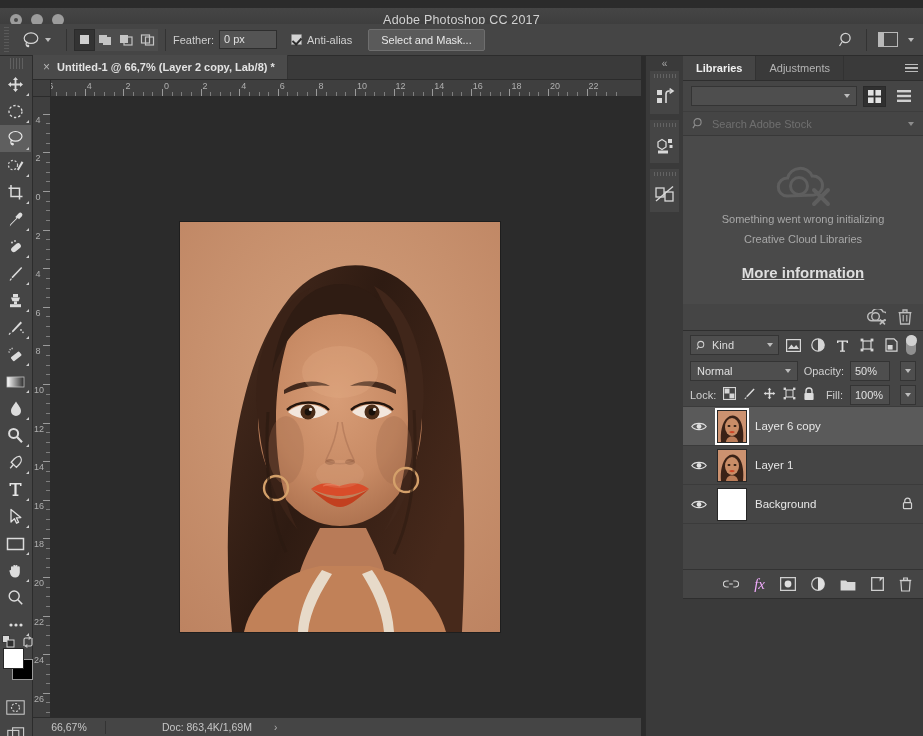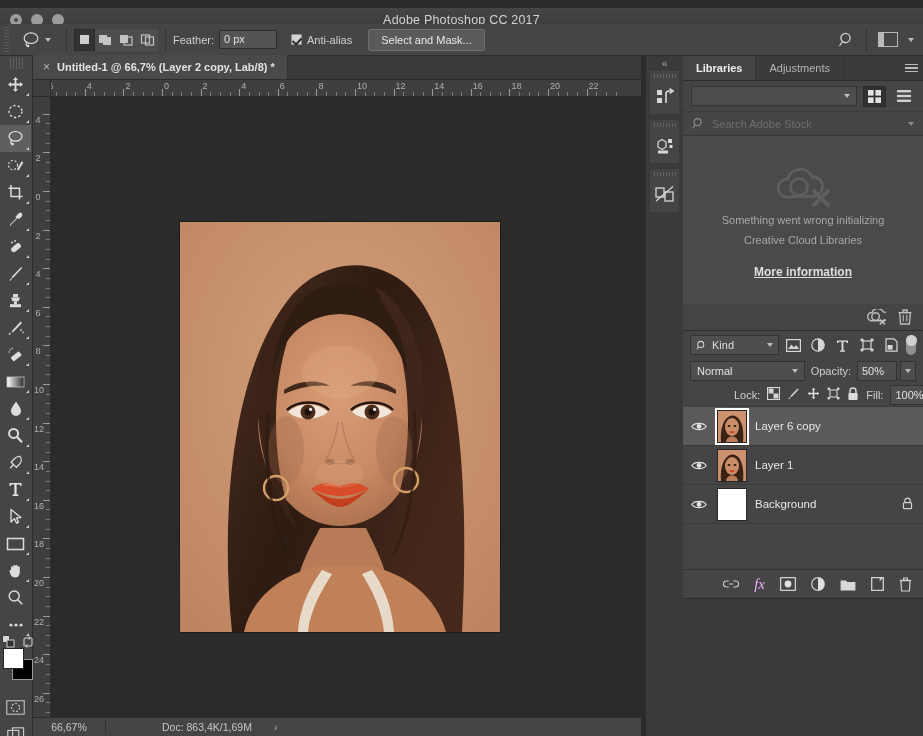--- a/index.html
+++ b/index.html
@@ -233,21 +233,21 @@
     height:25px; display:flex; align-items:center; gap:7px; padding:0 9px;
     border-top:1px solid #3d3d3d; border-bottom:1px solid #383838;
     color:#6f6f6f; font-size:11px;
   }
   .lib-body {
     height:168px; display:flex; flex-direction:column;
     align-items:center; justify-content:center; gap:3px;
     background:#4a4a4a;
   }
   .lib-msg { font-size:11px; color:#a8a8a8; text-align:center; line-height:17px;}
-  .lib-more { margin-top:13px; font-size:12px; color:#dedede; text-decoration:underline; font-weight:bold;}
+  .lib-more { margin-top:13px; font-size:15px; color:#dedede; text-decoration:underline; font-weight:bold;}
   .lib-foot { height:26px; display:flex; align-items:center; justify-content:flex-end; gap:12px; padding-right:11px;}
 
   
   .kindrow { height:28px; display:flex; align-items:center; gap:5px; padding:0 7px; }
   .kindsel {
     width:95px; height:20px; background:#4e4e4e; border:1px solid #343434;
     display:flex; align-items:center; gap:5px; padding:0 5px; color:#dcdcdc;
   }
   .kindsel .caret { margin-left:auto; }
   .kicon { width:21px;height:21px; display:flex; align-items:center; justify-content:center; }
@@ -255,27 +255,27 @@
     margin-left:auto; width:11px; height:20px; border-radius:6px; background:#8f8f8f;
     position:relative;
   }
   .toggle-pill::after{content:"";position:absolute;left:0;top:0;width:11px;height:11px;border-radius:50%;background:#d0d0d0;}
   .blendrow { height:24px; display:flex; align-items:center; gap:6px; padding:0 7px; }
   .blendsel {
     width:144px; height:20px; background:#4e4e4e; border:1px solid #343434;
     display:flex; align-items:center; padding:0 6px; color:#e0e0e0;
   }
   .blendsel .caret { margin-left:auto; }
-  .num-wrap { display:flex; align-items:center; gap:3px;justify-content:space-between; }
+  .num-wrap { display:flex; align-items:center; gap:10px;justify-content:space-between; }
   .numfield {
     width:40px;height:20px;background:#4e4e4e;border:1px solid #343434;
     color:#e0e0e0; padding:0 4px; line-height:18px; font-size:11px;
   }
   .stepper { width:16px;height:20px;background:#4e4e4e;border:1px solid #343434;display:flex;align-items:center;justify-content:center;}
-  .lockrow { height:24px; display:flex; align-items:center; gap:7px; padding:0 7px; border-bottom:1px solid #3b3b3b;margin-left:44px;}
+  .lockrow { height:24px; display:flex; align-items:center; gap:7px; padding:0 7px; border-bottom:1px solid #3b3b3b;}
   .layer-list { }
   .layer-row {
     height:39px; display:flex; align-items:center; gap:8px;
     border-bottom:1px solid #3b3b3b; padding-left:6px; position:relative;
   }
   .layer-row.selected { background:#5a5a5a; }
   .eye { width:20px; display:flex; align-items:center; justify-content:center; }
   .thumb {
     width:30px;height:33px; border:1px solid #272727; background:#fff; overflow:hidden;
     position:relative;

